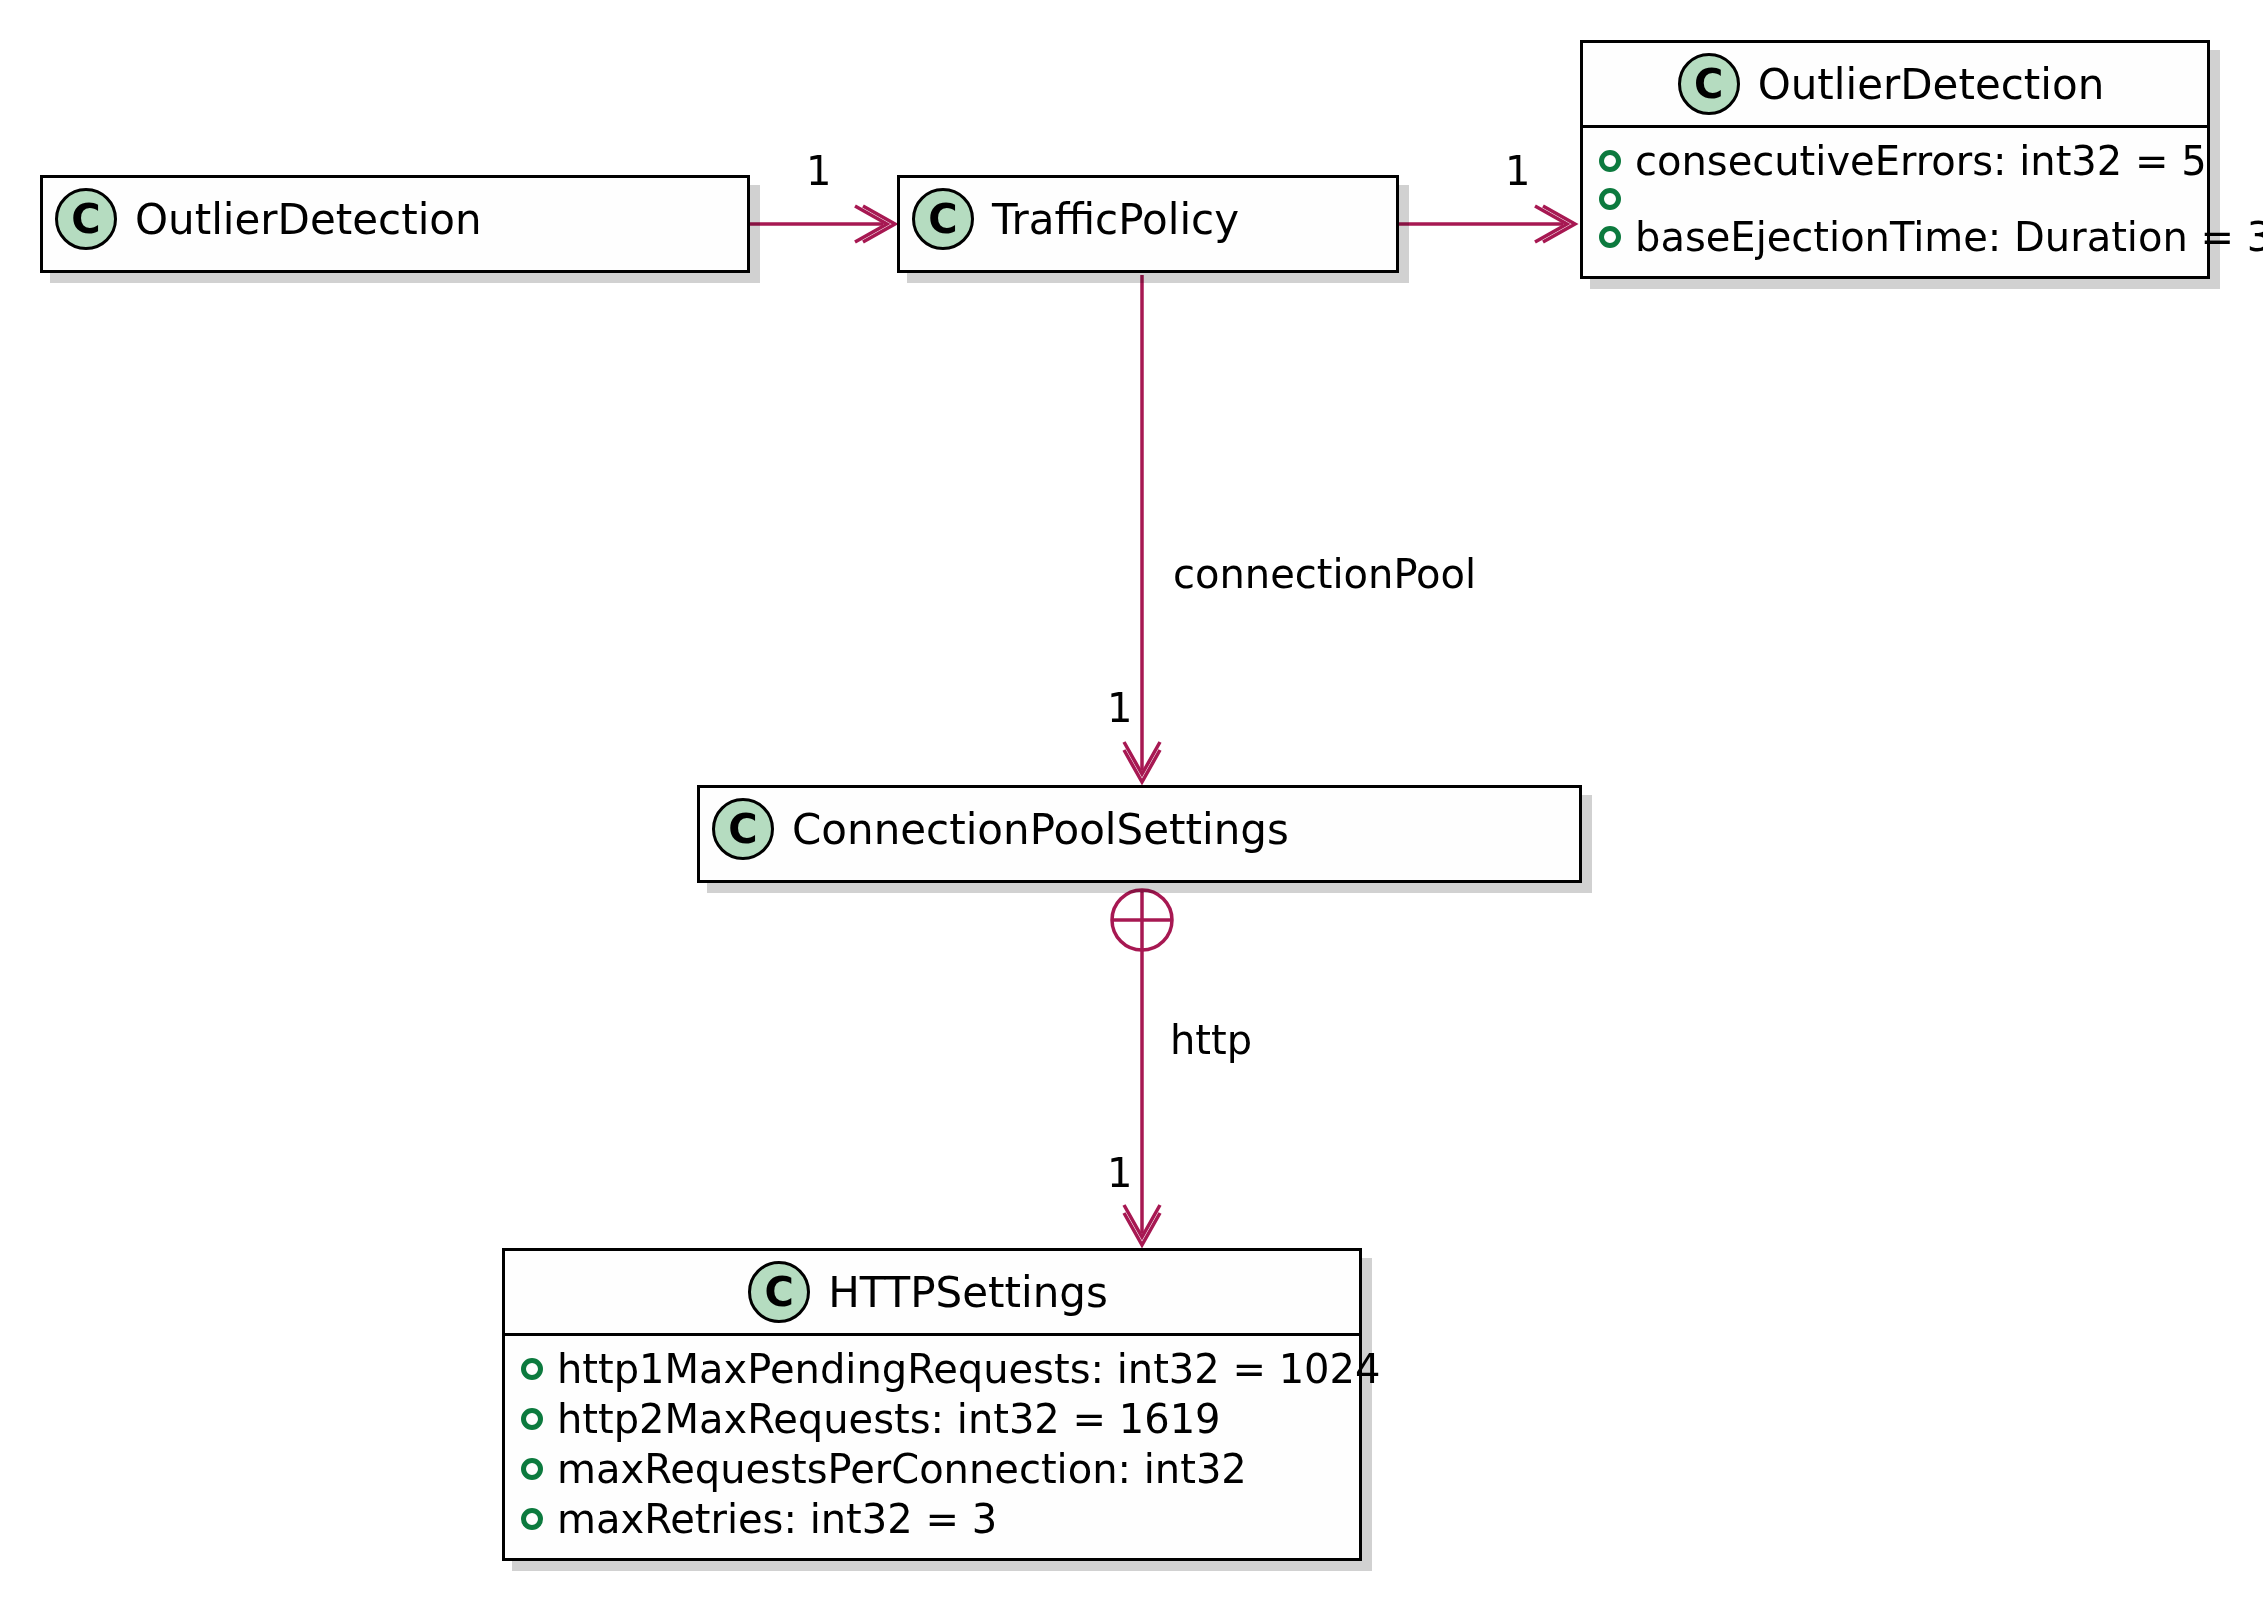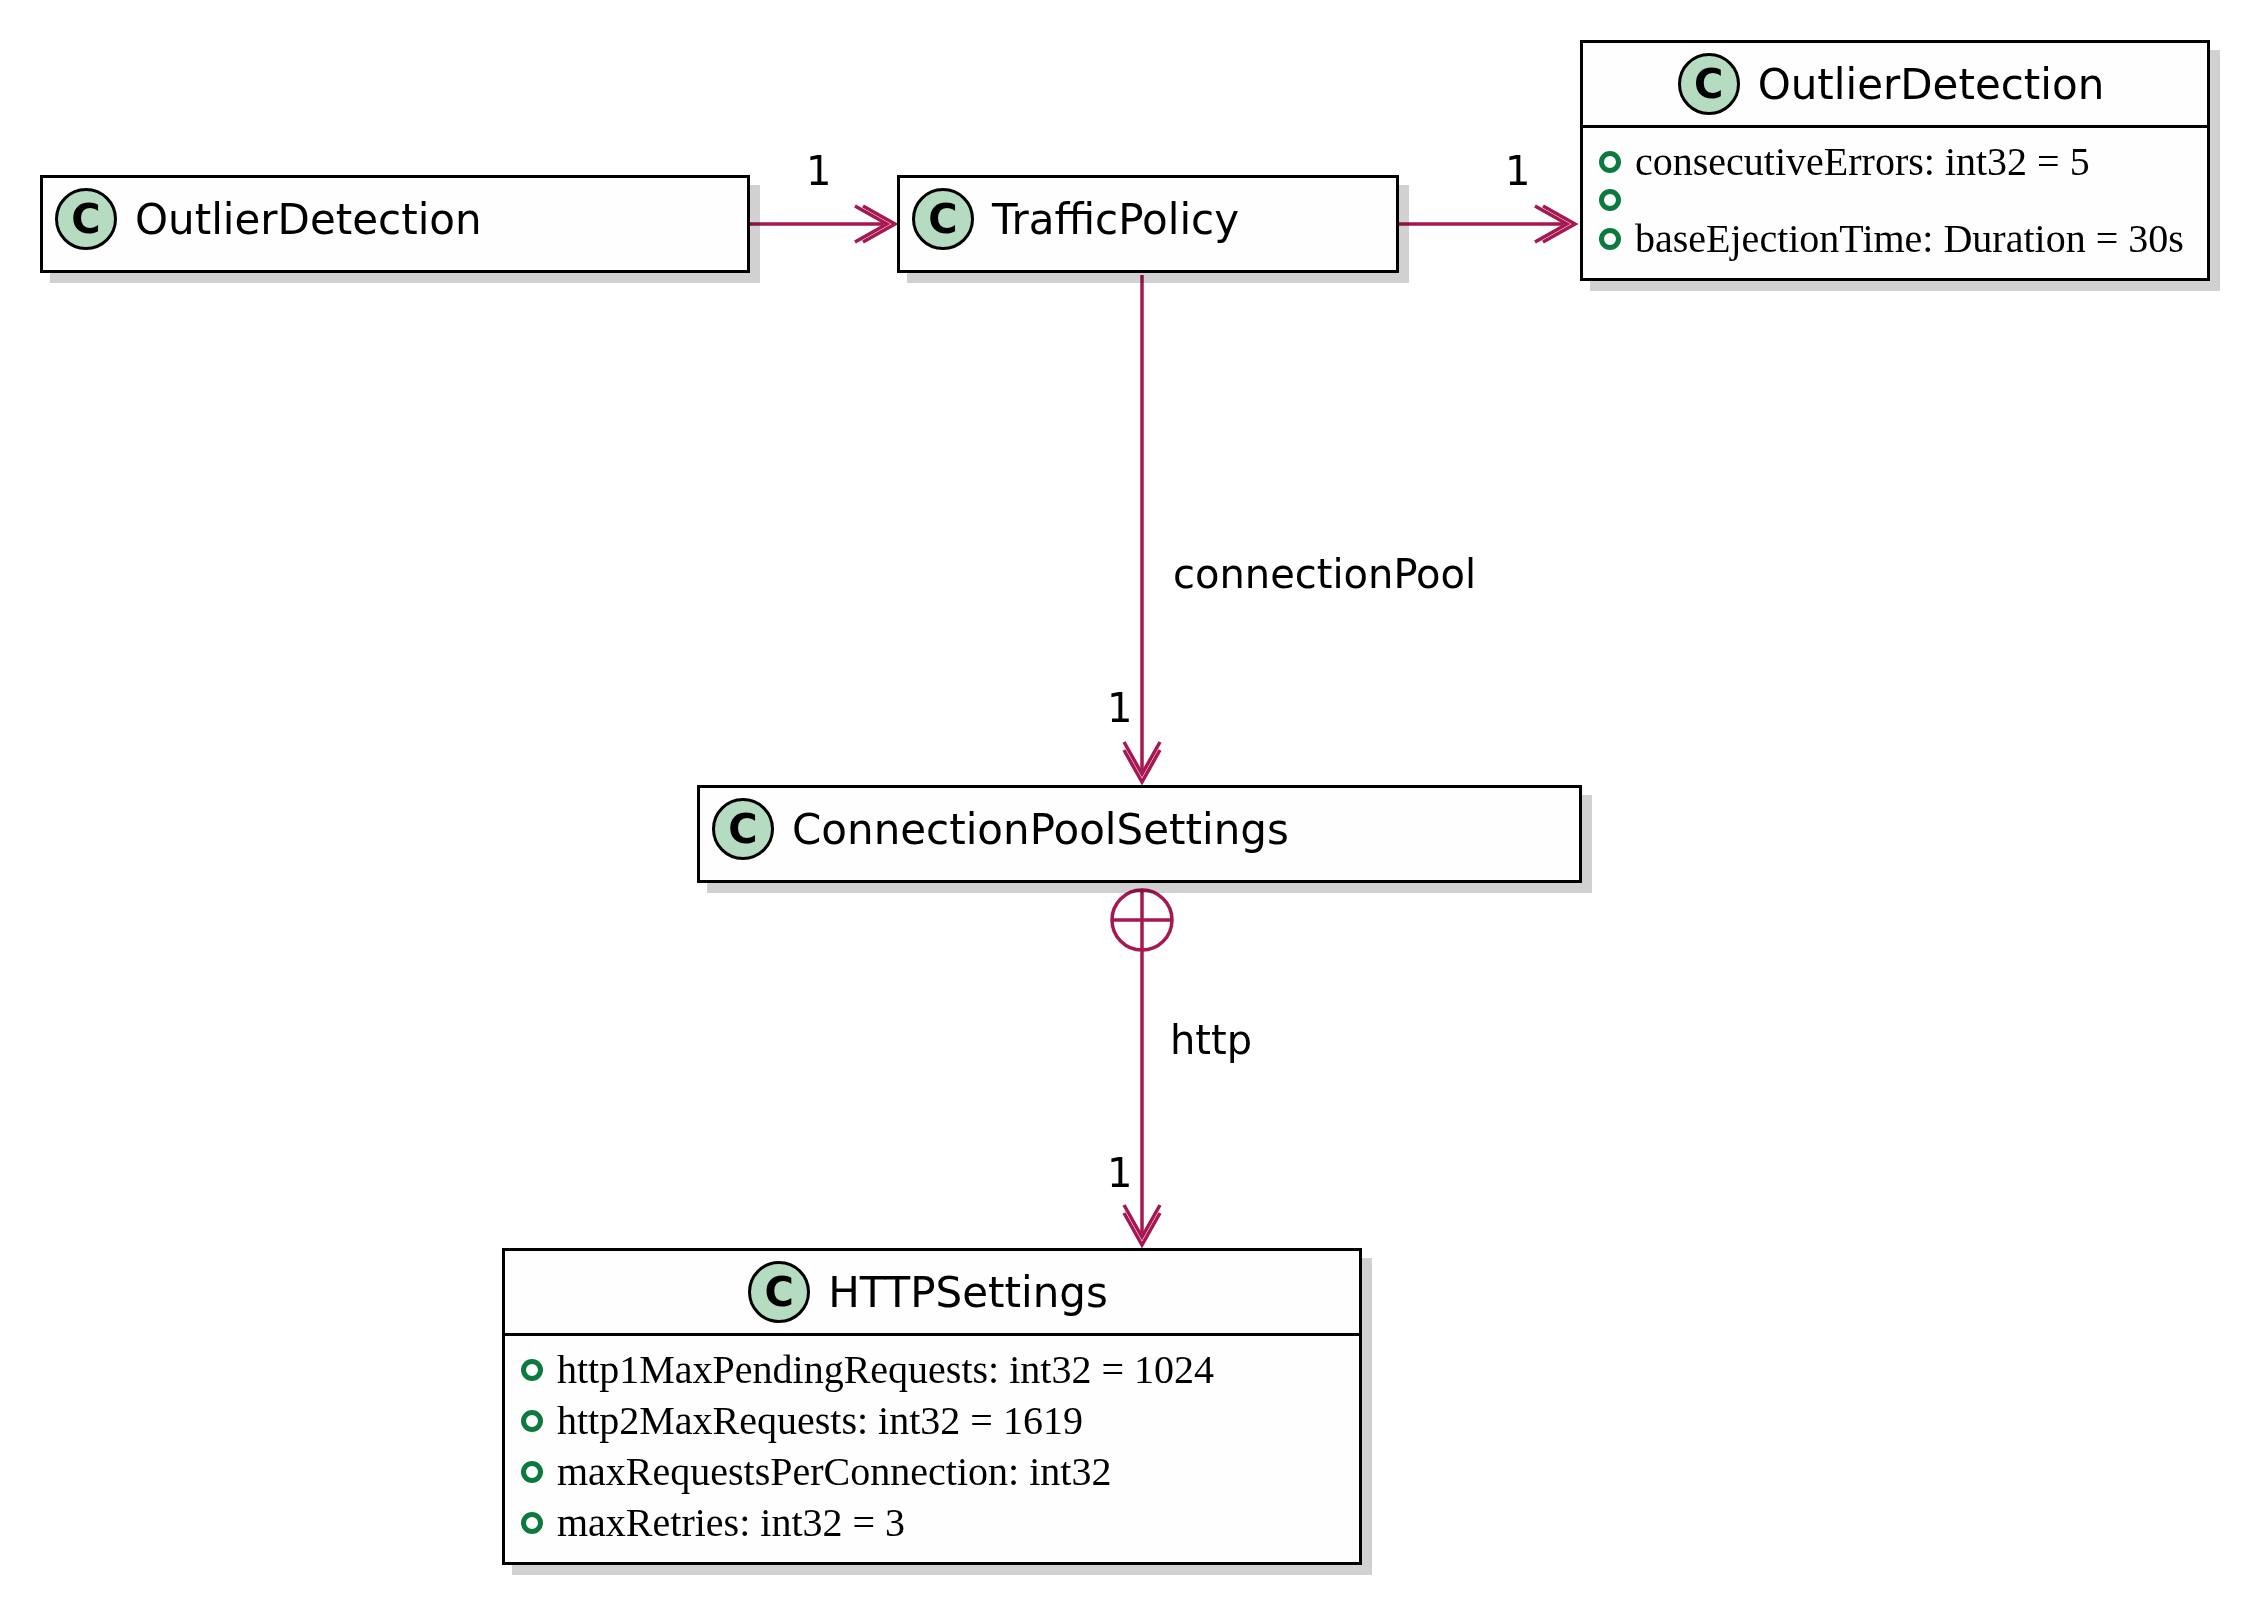--- a/index.html
+++ b/index.html
@@ -51,21 +51,20 @@
     font-weight: 400;
     color: #000;
     white-space: nowrap;
   }
   .divider {
     border-top: 3px solid #000;
     width: 100%;
   }
   .members {
     padding: 8px 20px 14px 16px;
-    font-family: Liberation Serif, serif;
   }
   .member {
     display: flex;
     align-items: center;
     gap: 14px;
     padding: 2px 0;
   }
   .vis {
     width: 22px;
     height: 22px;

